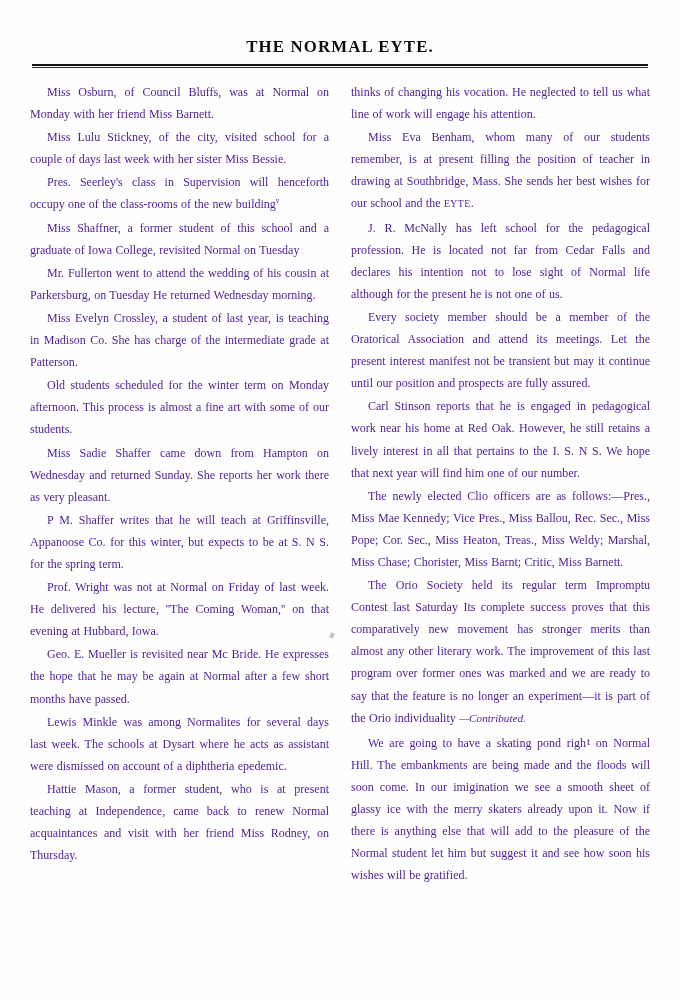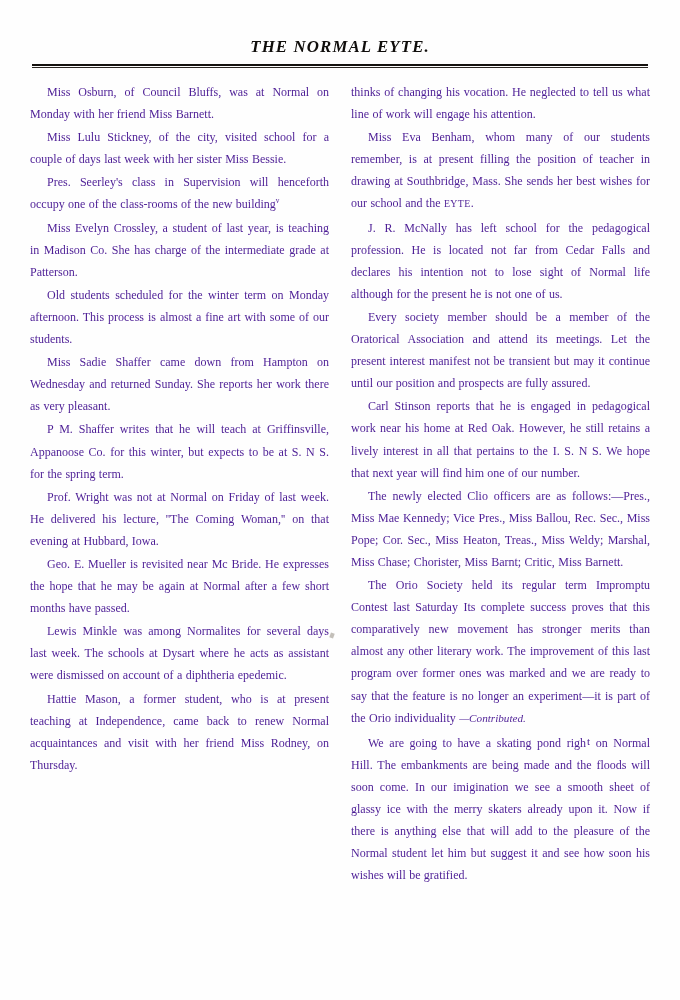--- a/index.html
+++ b/index.html
@@ -22,21 +22,20 @@
     height: 1000px;
     box-sizing: border-box;
     padding: 0;
     background: #fefefe;
   }
 
   
   .masthead {
     padding-top: 38px;
     text-align: center;
-    font-style: italic;
   }
   .masthead-title {
     font-family: "Liberation Serif", "DejaVu Serif", serif;
     font-weight: bold;
     font-size: 16.5px;
     letter-spacing: 1.1px;
     color: #100e0c;
     text-transform: uppercase;
     line-height: 1;
     display: inline-block;
@@ -131,20 +130,22 @@
     <div class="rule-gap"></div>
     <div class="rule-thin"></div>
   </div>
 
   <div class="columns">
 
     <div class="col">
       <p class="para">Miss Osburn, of Council Bluffs, was at Normal on Monday with her friend Miss Barnett.</p>
       <p class="para">Miss Lulu Stickney, of the city, visited school for a couple of days last week with her sister Miss Bessie.</p>
       <p class="para"><span>Pres. Seerley's class in Supervision will henceforth occupy one of the class-rooms of the new building</span><span class="sup-mark">v</span></p>
+      <p class="para">Miss Shaffner, a former student of this school and a graduate of Iowa College, revisited Normal on Tuesday</p>
+      <p class="para">Mr. Fullerton went to attend the wedding of his cousin at Parkersburg, on Tuesday   He returned Wednesday morning.</p>
       <p class="para">Miss Evelyn Crossley, a student of last year, is teaching in Madison Co.   She has charge of the intermediate grade at Patterson.</p>
       <p class="para">Old students scheduled for the winter term on Monday afternoon.   This process is almost a fine art with some of our students.</p>
       <p class="para">Miss Sadie Shaffer came down from Hampton on Wednesday and returned Sunday.   She reports her work there as very pleasant.</p>
       <p class="para">P M. Shaffer writes that he will teach at Griffinsville, Appanoose Co. for this winter, but expects to be at S. N S. for the spring term.</p>
       <p class="para">Prof. Wright was not at Normal on Friday of last week.   He delivered his lecture, ''The Coming Woman,'' on that evening at Hubbard, Iowa.</p>
       <p class="para">Geo. E. Mueller is revisited near Mc Bride. He expresses the hope that he may be again at Normal after a few short months have passed.</p>
       <p class="para">Lewis Minkle was among Normalites for several days last week.   The schools at Dysart where he acts as assistant were dismissed on account of a diphtheria epedemic.</p>
       <p class="para">Hattie Mason, a former student, who is at present teaching at Independence, came back to renew Normal acquaintances and visit with her friend Miss Rodney, on Thursday.</p>
 
     </div>

